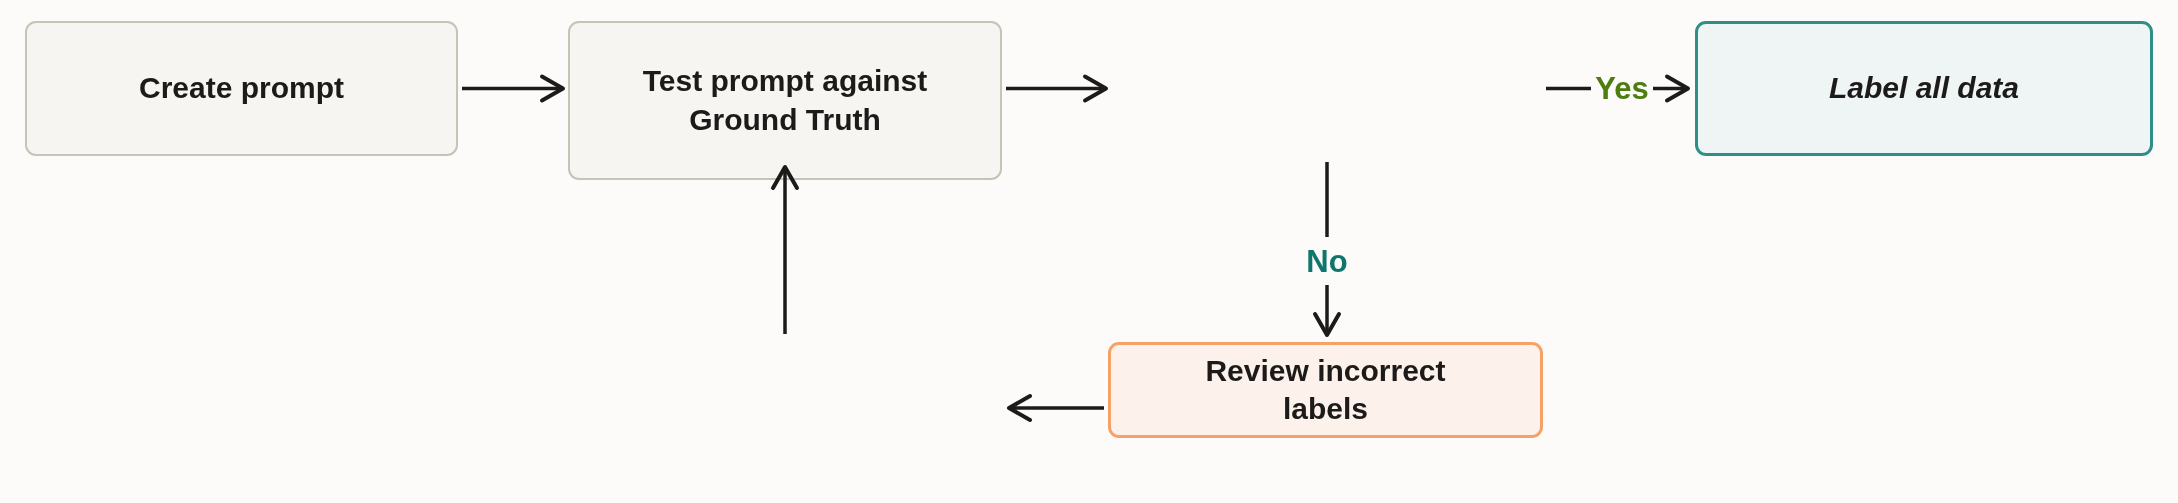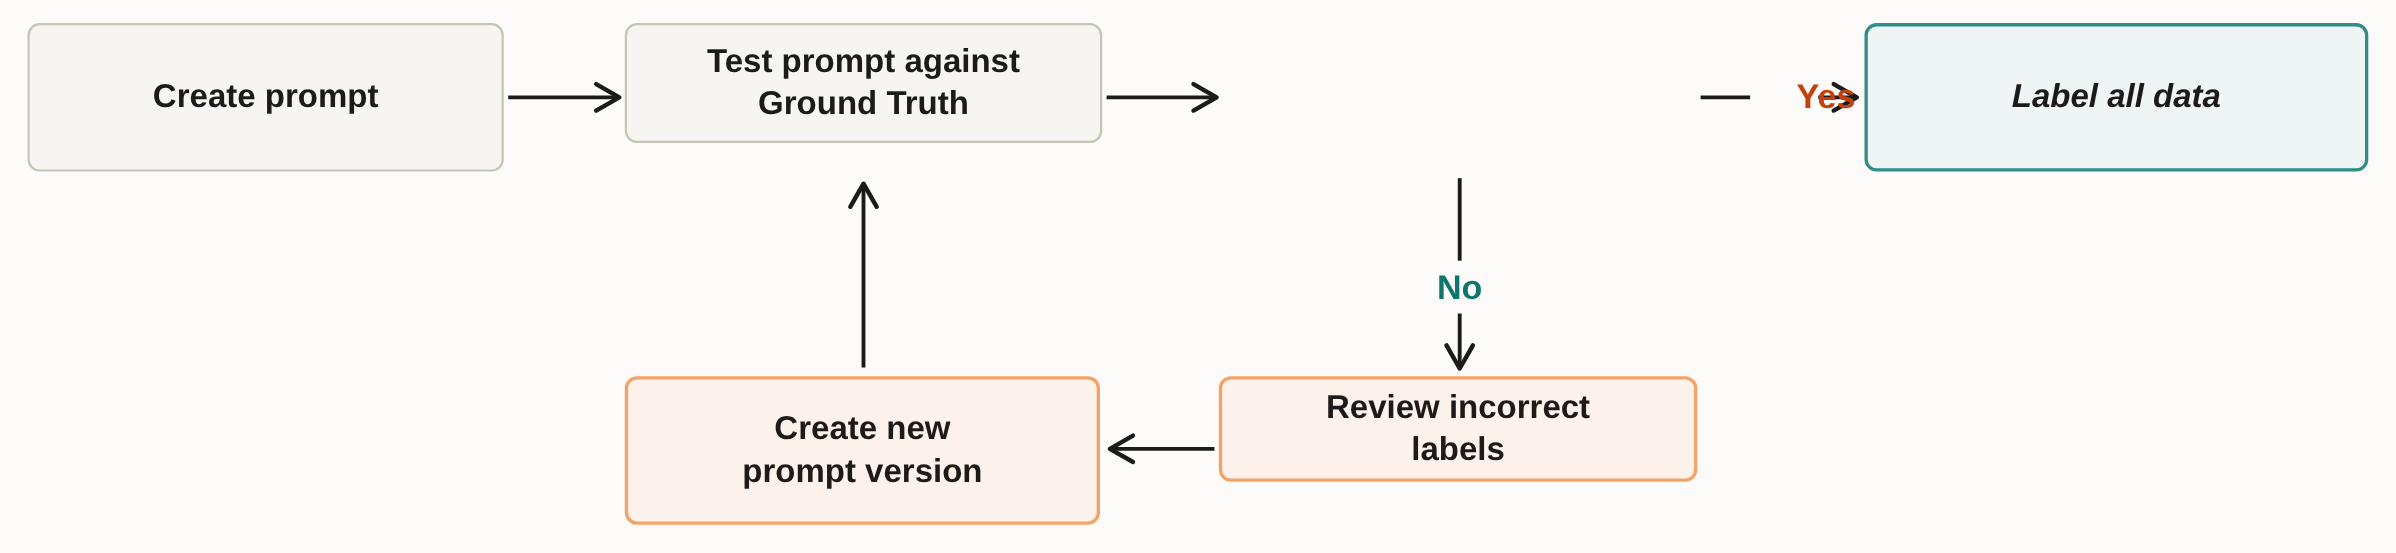--- a/index.html
+++ b/index.html
@@ -42,43 +42,43 @@
   .node.teal {
     background: #EFF5F4;
     border: 3.5px solid #2F8F86;
     font-style: italic;
   }
   .node.orange {
     background: #FDF2EB;
     border: 3px solid #F5A266;
   }
   #node-create-prompt     { left: 25px;   top: 21px;  width: 433px; height: 135px; }
-  #node-test-prompt       { left: 568px;  top: 21px;  width: 434px; height: 109px; }
+  #node-test-prompt       { left: 568px;  top: 21px;  width: 434px; height: 159px; }
   #node-pass-quality      { left: 1112px; top: 21px;  width: 430px; height: 135px; }
   #node-label-all-data    { left: 1695px; top: 21px;  width: 458px; height: 135px; }
   #node-create-new-prompt { left: 568px;  top: 342px; width: 432px; height: 135px; }
   #node-review-incorrect  { left: 1108px; top: 342px; width: 435px; height: 96px; }
 
   #arrow-layer {
     position: absolute;
     left: 0; top: 0;
     width: 2178px;
     height: 503px;
     pointer-events: none;
   }
   .edge-label {
     position: absolute;
     transform: translate(-50%, -50%);
     font-size: 31px;
     font-weight: 700;
     line-height: 1;
   }
   #edge-label-yes {
-    left: 1660px; top: 88px;
-    color: #c2410c;
+    left: 1622px; top: 88px;
+    color: #4d7c0f;
   }
   #edge-label-no {
     left: 1327px; top: 261px;
     color: #0f766e;
   }
 </style>
 </head>
 <body>
 
 <div id="canvas">
@@ -90,24 +90,20 @@
   <div class="node neutral" id="node-test-prompt">
     <span class="label">Test prompt against
 Ground Truth</span>
   </div>
 
 
   <div class="node teal" id="node-label-all-data">
     <span class="label">Label all data</span>
   </div>
 
-  <div class="node orange" id="node-create-new-prompt">
-    <span class="label">Create new
-prompt version</span>
-  </div>
 
   <div class="node orange" id="node-review-incorrect">
     <span class="label">Review incorrect
 labels</span>
   </div>
 
   <svg id="arrow-layer" width="2178" height="503" viewBox="0 0 2178 503" xmlns="http://www.w3.org/2000/svg">
     <defs>
       <marker id="chevron" markerUnits="userSpaceOnUse" markerWidth="34" markerHeight="34" refX="28" refY="16" orient="auto">
         <path d="M7,4 L28,16 L7,28" fill="none" stroke="#1C1B1A" stroke-width="4" stroke-linecap="round" stroke-linejoin="round"></path>

